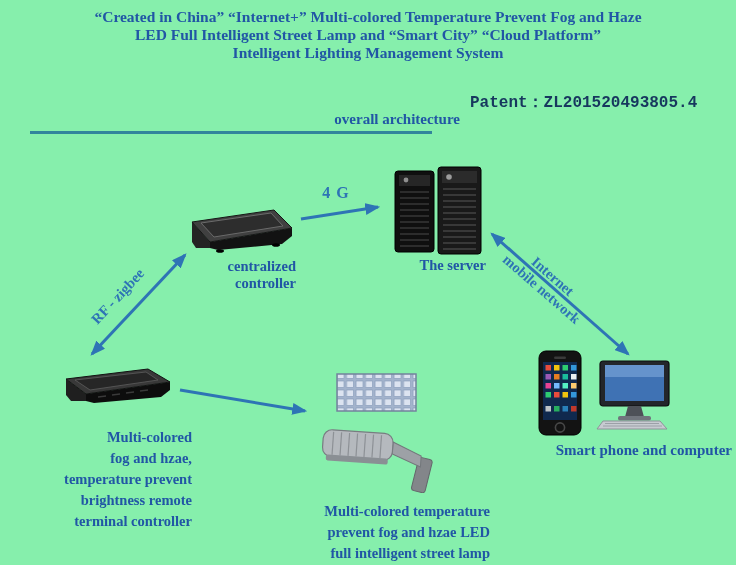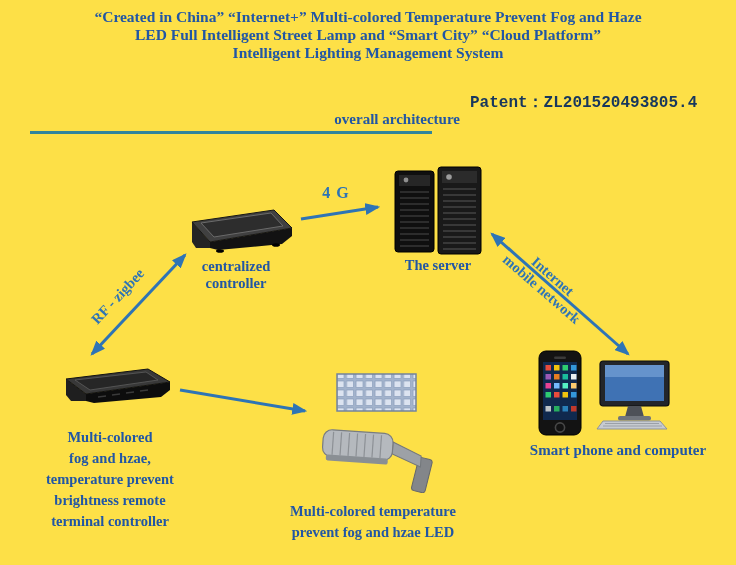--- a/index.html
+++ b/index.html
@@ -3,27 +3,27 @@
 <meta charset="utf-8">
 <style>
   :root{
     --title-blue:#2156a5;
     --patent-navy:#17375e;
     --arrow-blue:#2e74b5;
     --rule-teal:#31859c;
   }
   *{margin:0;padding:0;box-sizing:border-box;}
   body{background:#ffffff;font-family:"Liberation Serif","DejaVu Serif",serif;}
-  .page{position:relative;width:736px;height:565px;background:#fde047;overflow:hidden;}
+  .page{position:relative;width:736px;height:565px;background:#86efac;overflow:hidden;}
   .abs{position:absolute;}
   .title-line{left:0;width:736px;text-align:center;color:var(--title-blue,#2156a5);font-weight:bold;font-size:15.5px;line-height:18px;}
   .patent{left:470px;top:92px;width:266px;color:var(--patent-navy,#17375e);font-weight:bold;font-size:16px;font-family:Liberation Mono, monospace;}
   .section-label{left:250px;top:111px;width:210px;text-align:right;color:var(--title-blue,#2156a5);font-weight:bold;font-size:15px;}
   .section-rule{left:30px;top:131px;width:402px;height:3px;background:var(--rule-teal,#31859c);}
-  .node-label{color:var(--title-blue,#2156a5);font-weight:bold;font-size:14.5px;line-height:17px;text-align:center;}
+  .node-label{color:var(--title-blue,#2156a5);font-weight:bold;font-size:14.5px;line-height:17px;text-align:right;}
   .tall{line-height:21px;margin-top:8px;}
   .link-label{color:var(--arrow-blue,#2e74b5);font-weight:bold;text-align:center;font-size:14.5px;line-height:17px;}
   .g4{left:312px;top:184px;width:48px;font-size:16px;letter-spacing:1px;}
   .zigbee{left:56px;top:288px;width:124px;transform:rotate(-47deg);}
   .internet{left:489px;top:266px;width:116px;transform:rotate(41deg);}
   .link-line{stroke:var(--arrow-blue,#2e74b5);stroke-width:3;}
   .ah-fill{fill:var(--arrow-blue,#2e74b5);}
 </style>
 </head>
 <body>
@@ -213,17 +213,18 @@
     <div>Multi-colored</div>
     <div>fog and hzae,</div>
     <div>temperature prevent</div>
     <div>brightness remote</div>
     <div>terminal controller</div>
   </div>
 
   <div class="abs node-label tall" style="left:256px;top:493px;width:234px">
     <div>Multi-colored temperature</div>
     <div>prevent fog and hzae LED</div>
+    <div>full intelligent street lamp</div>
   </div>
 
   <div class="abs node-label" style="left:504px;top:442px;width:228px;font-size:15px">Smart phone and computer</div>
 
 </div>
 
 </body></html>

